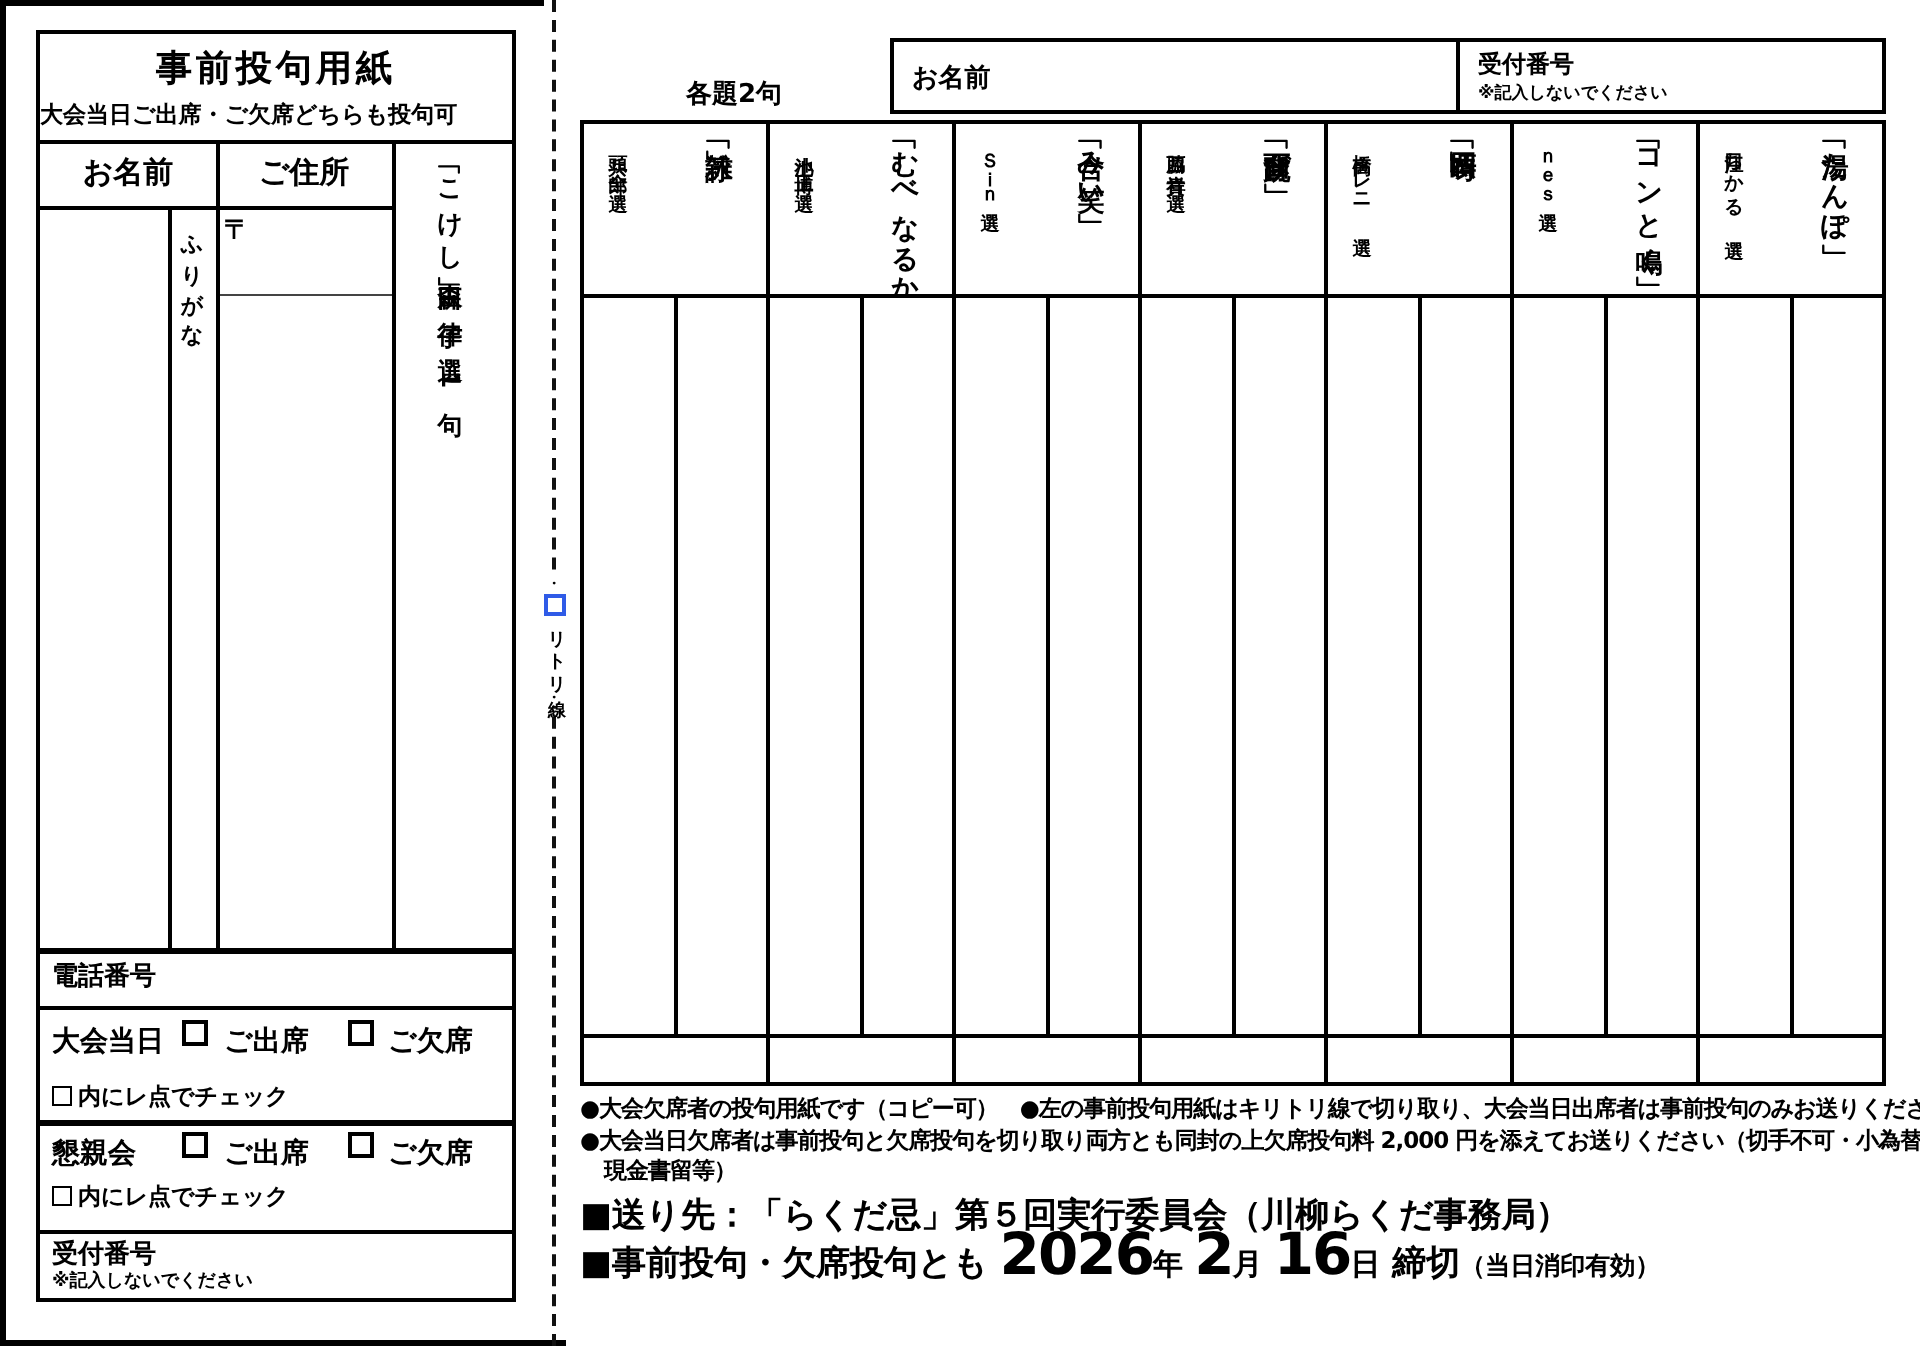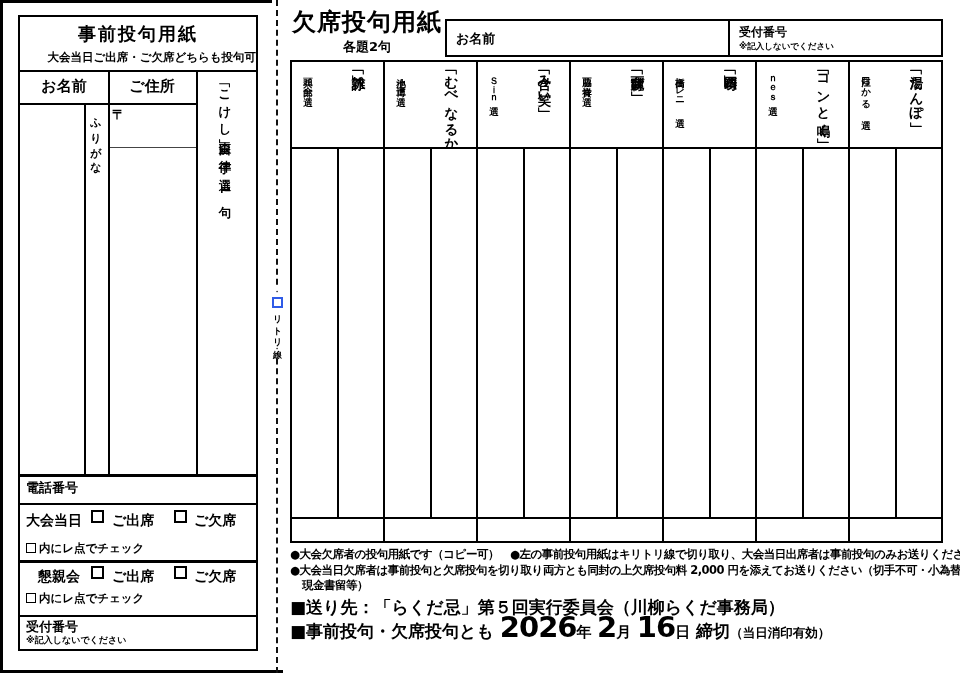--- a/index.html
+++ b/index.html
@@ -10,21 +10,21 @@
     overflow:hidden; margin:0 auto;
   }
   .abs { position:absolute; }
   .scan-edge { position:absolute; background:#000; }
 
   
   .pre-form { position:absolute; left:18px; top:15px; width:240px; height:636px;
               border:2px solid #000; }
   .pf-title { position:absolute; left:0; top:5px; width:100%; text-align:center;
               font-size:18px; letter-spacing:2px; }
-  .pf-subtitle { position:absolute; left:0; top:33px; width:100%; text-align:right;
+  .pf-subtitle { position:absolute; left:0; top:33px; width:100%; text-align:left;
               font-size:11.5px; letter-spacing:0; }
   .hline { position:absolute; background:#000; height:2px; }
   .vline { position:absolute; background:#000; width:2px; }
   .cell-head { position:absolute; text-align:center; font-size:15px; }
   .v-text { writing-mode:vertical-rl; text-orientation:mixed; }
   .checkbox { position:absolute; width:13px; height:13px; border:2px solid #000; background:#fff; }
   .cb-small { display:inline-block; width:10px; height:10px; border:1.5px solid #000;
               vertical-align:-1px; margin-right:3px; background:#fff; }
   .row-label { position:absolute; font-size:14px;text-align:center; }
   .small-note { position:absolute; font-size:11.5px; }
@@ -112,40 +112,39 @@
     <div class="row-label" style="left:6px;top:462px;font-size:13px;">電話番号</div>
     <div class="abs" style="left:80px;top:460px;width:156px;height:26px;"></div>
 
     <div class="row-label" style="left:6px;top:495px;">大会当日</div>
     <div class="checkbox" style="left:71px;top:493px;"></div>
     <div class="row-label" style="left:92px;top:495px;">ご出席</div>
     <div class="checkbox" style="left:154px;top:493px;"></div>
     <div class="row-label" style="left:174px;top:495px;">ご欠席</div>
     <div class="small-note" style="left:6px;top:524px;"><span class="cb-small"></span><span>内にレ点でチェック</span></div>
 
-    <div class="row-label" style="left:18px;top:551px;">懇親会</div>
+    <div class="row-label" style="left:6px;top:551px;">懇親会</div>
     <div class="checkbox" style="left:71px;top:549px;"></div>
     <div class="row-label" style="left:92px;top:551px;">ご出席</div>
     <div class="checkbox" style="left:154px;top:549px;"></div>
     <div class="row-label" style="left:174px;top:551px;">ご欠席</div>
     <div class="small-note" style="left:6px;top:574px;"><span class="cb-small"></span><span>内にレ点でチェック</span></div>
 
     <div class="row-label" style="left:6px;top:601px;font-size:13px;">受付番号</div>
     <div class="small-note" style="left:6px;top:617px;font-size:9px;">※記入しないでください</div>
   </div>
 
   <div class="cut-line"></div>
   <div class="cut-label">
     <span class="cut-dot">・</span>
     <span class="cut-box"></span>
     <span class="cut-text">リトリ線</span>
     <span class="cut-dot">・</span>
   </div>
 
-  <div class="abs-title">欠席投句用紙</div>
   <div class="abs-subtitle">各題2句</div>
 
   <div class="name-box">
     <div class="name-box-label">お名前</div>
   </div>
   <div class="receipt-box">
     <div class="receipt-box-label">受付番号</div>
     <div class="receipt-box-note">※記入しないでください</div>
   </div>
 

